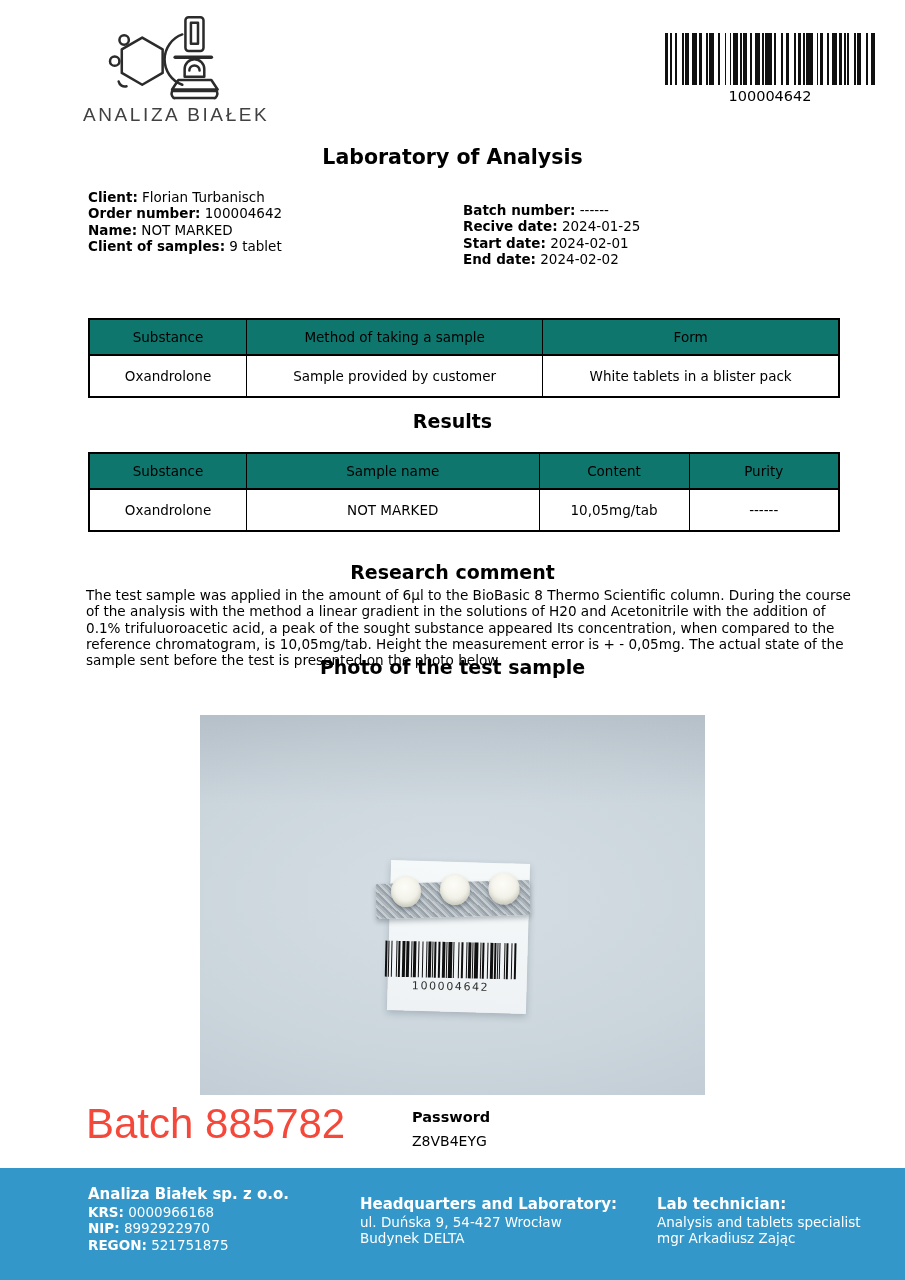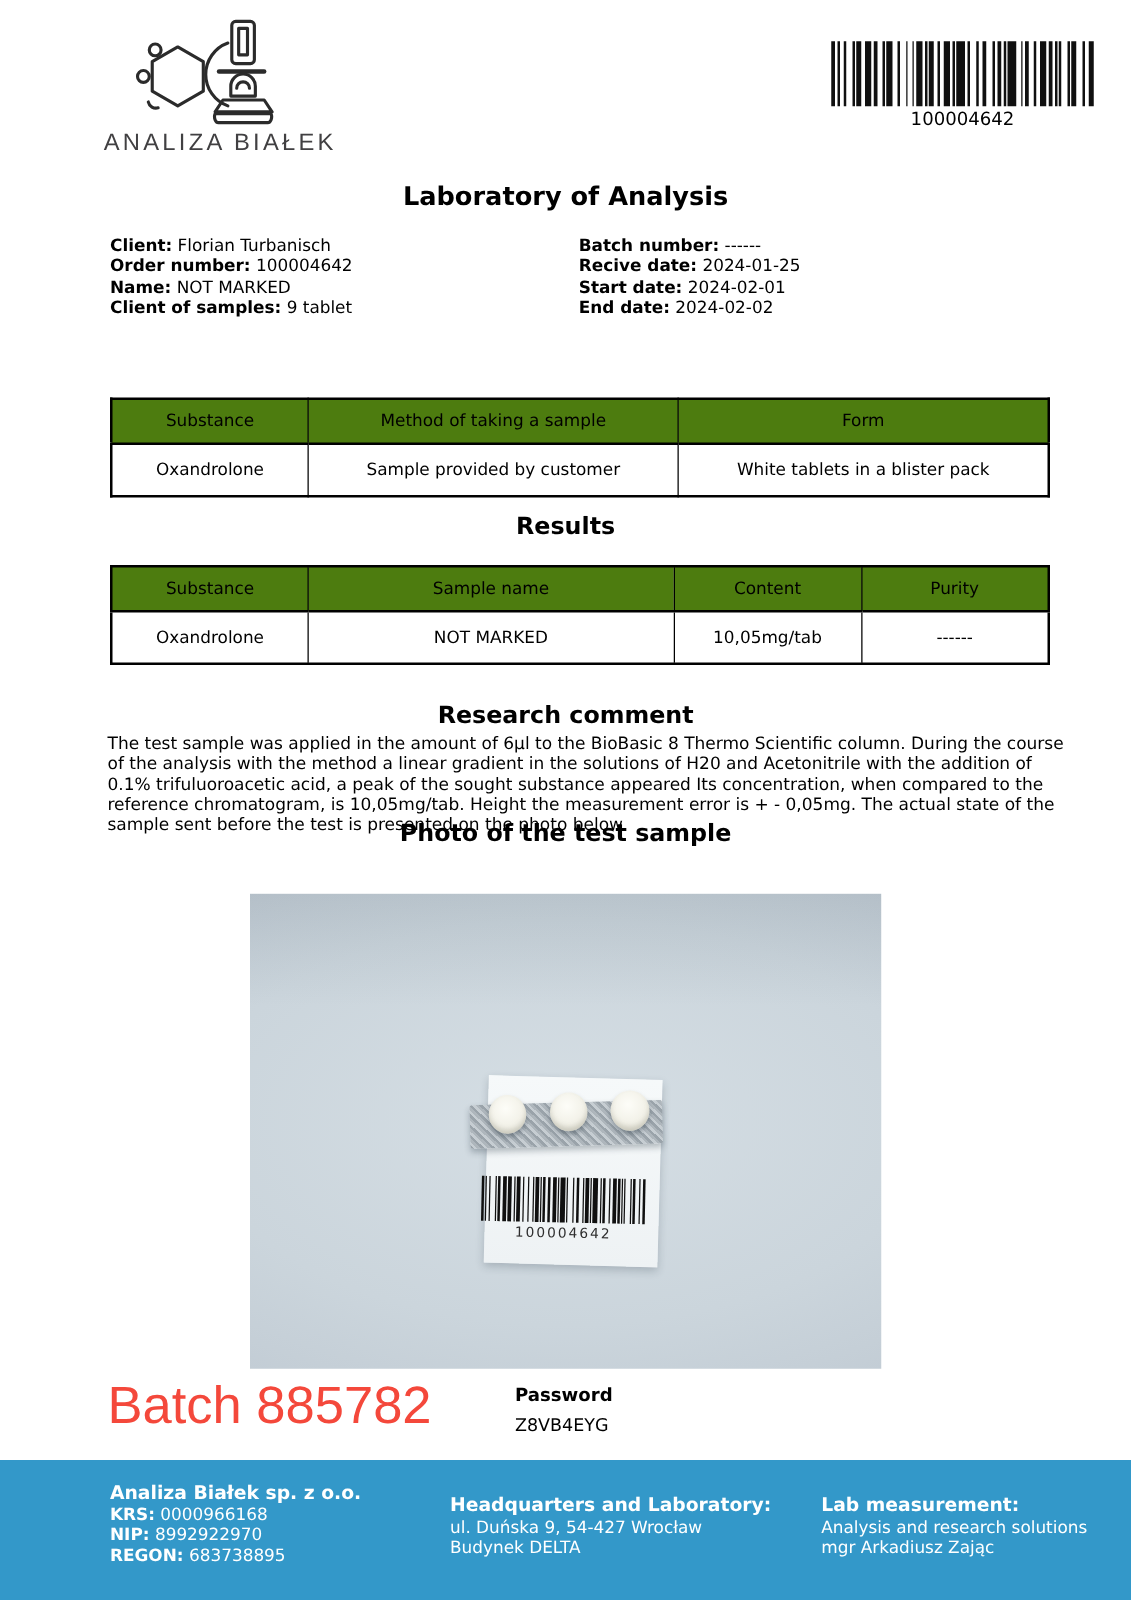--- a/index.html
+++ b/index.html
@@ -17,26 +17,26 @@
   .barcode-bars i{display:block;height:100%;flex:none;}
   .barcode-num{font-size:14.5px;margin-top:3px;color:#000;}
   
   h1,h2{position:absolute;left:0;width:100%;text-align:center;margin:0;color:#000;}
   h1{top:145px;font-size:20.5px;font-weight:700;}
   h2{font-size:19px;font-weight:700;}
   #h-sample{top:276px;} #h-results{top:410px;} #h-comment{top:561px;} #h-photo{top:656px;}
   
   .info-col{position:absolute;font-size:13.5px;line-height:16.4px;}
   .info-left{left:88px;top:189px;}
-  .info-right{left:463px;top:189px;}
+  .info-right{left:463px;top:202px;}
   .info-row .lbl{font-weight:700;}
   
   table.tbl{position:absolute;left:88px;width:752px;border-collapse:collapse;
     table-layout:fixed;border:2px solid #000;font-size:13.5px;}
-  table.tbl th{background:#4d7c0f;font-weight:400;border:1px solid #000;
+  table.tbl th{background:#0f766e;font-weight:400;border:1px solid #000;
     border-bottom:2px solid #000;height:34px;padding:0 4px;}
   table.tbl td{border:1px solid #000;height:40px;text-align:center;padding:0 4px;background:#fff;}
   #tbl-sample{top:318px;} #tbl-results{top:452px;}
   
   .comment{position:absolute;left:86px;top:587px;width:778px;font-size:13.6px;line-height:16.3px;}
   
   .photo{position:absolute;left:200px;top:715px;width:505px;height:380px;overflow:hidden;
     background:radial-gradient(130% 95% at 50% 48%, #d5dee4 0%, #cbd5dc 45%, #c0cad3 75%, #b2bdc7 100%);}
   .photo::before{content:"";position:absolute;left:0;top:0;right:0;height:90px;
     background:linear-gradient(180deg,rgba(40,60,75,.10),rgba(40,60,75,0));}
@@ -337,27 +337,27 @@
   <div class="password">
     <div class="p-label">Password</div>
     <div class="p-value">Z8VB4EYG</div>
   </div>
 
   <div class="footer">
     <div class="f-col f1">
       <div class="f-title">Analiza Białek sp. z o.o.</div>
       <div><span class="lbl">KRS:</span> <span>0000966168</span></div>
       <div><span class="lbl">NIP:</span> <span>8992922970</span></div>
-      <div><span class="lbl">REGON:</span> <span>683738895</span></div>
+      <div><span class="lbl">REGON:</span> <span>521751875</span></div>
     </div>
     <div class="f-col f2">
       <div class="f-title">Headquarters and Laboratory:</div>
       <div>ul. Duńska 9, 54-427 Wrocław</div>
       <div>Budynek DELTA</div>
     </div>
     <div class="f-col f3">
-      <div class="f-title">Lab measurement:</div>
-      <div>Analysis and research solutions</div>
+      <div class="f-title">Lab technician:</div>
+      <div>Analysis and tablets specialist</div>
       <div>mgr Arkadiusz Zając</div>
     </div>
   </div>
 
 </div>
 
 </body></html>

